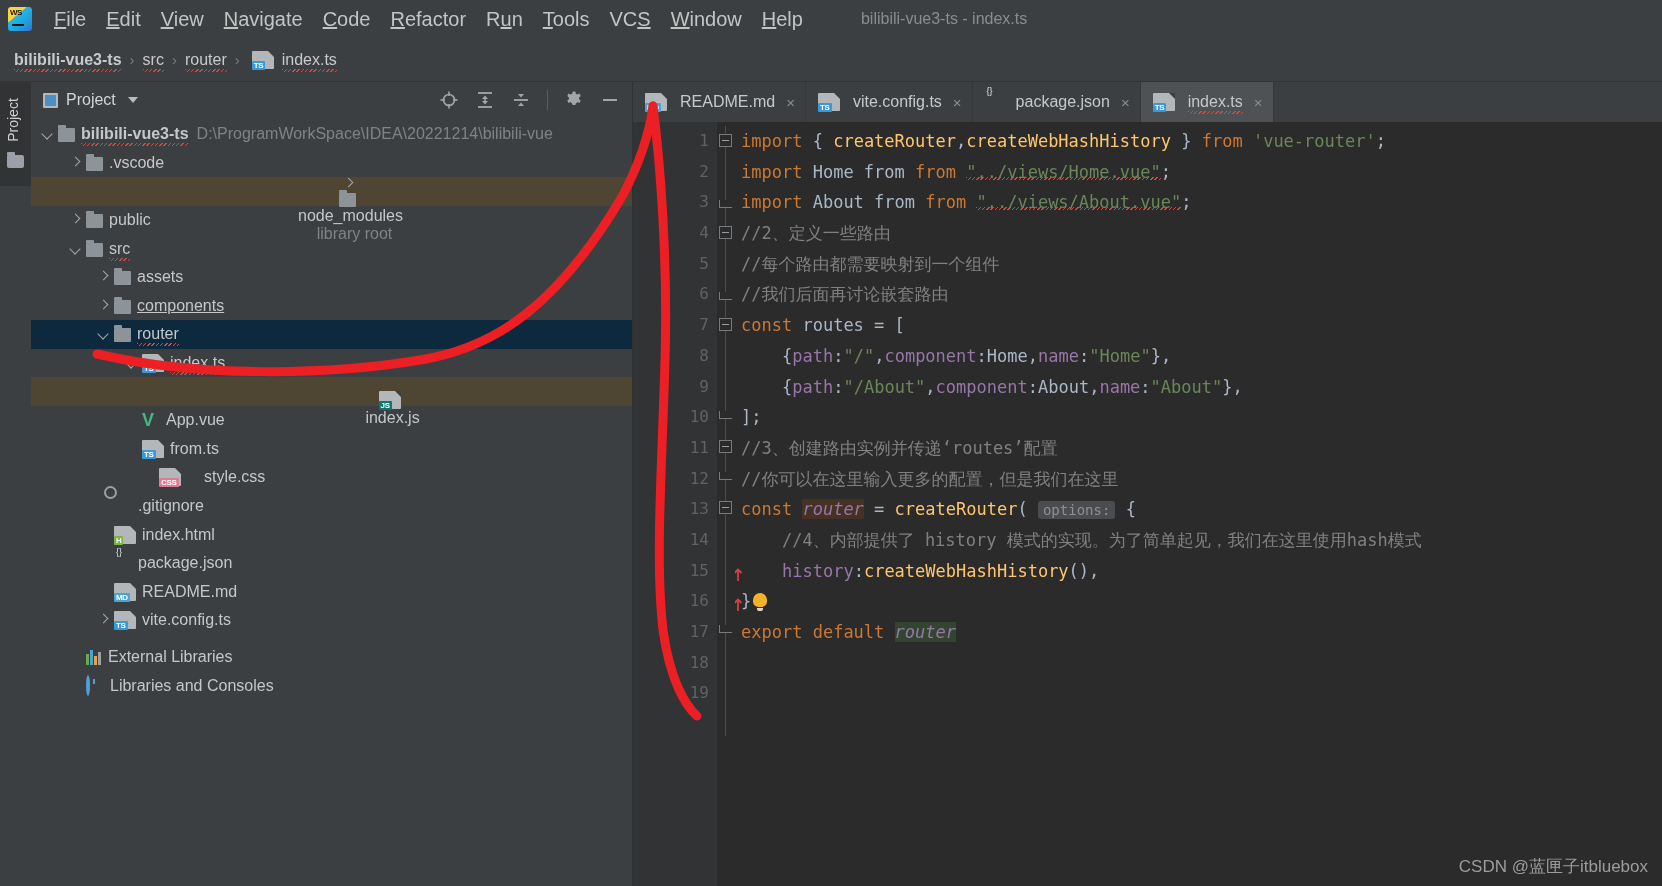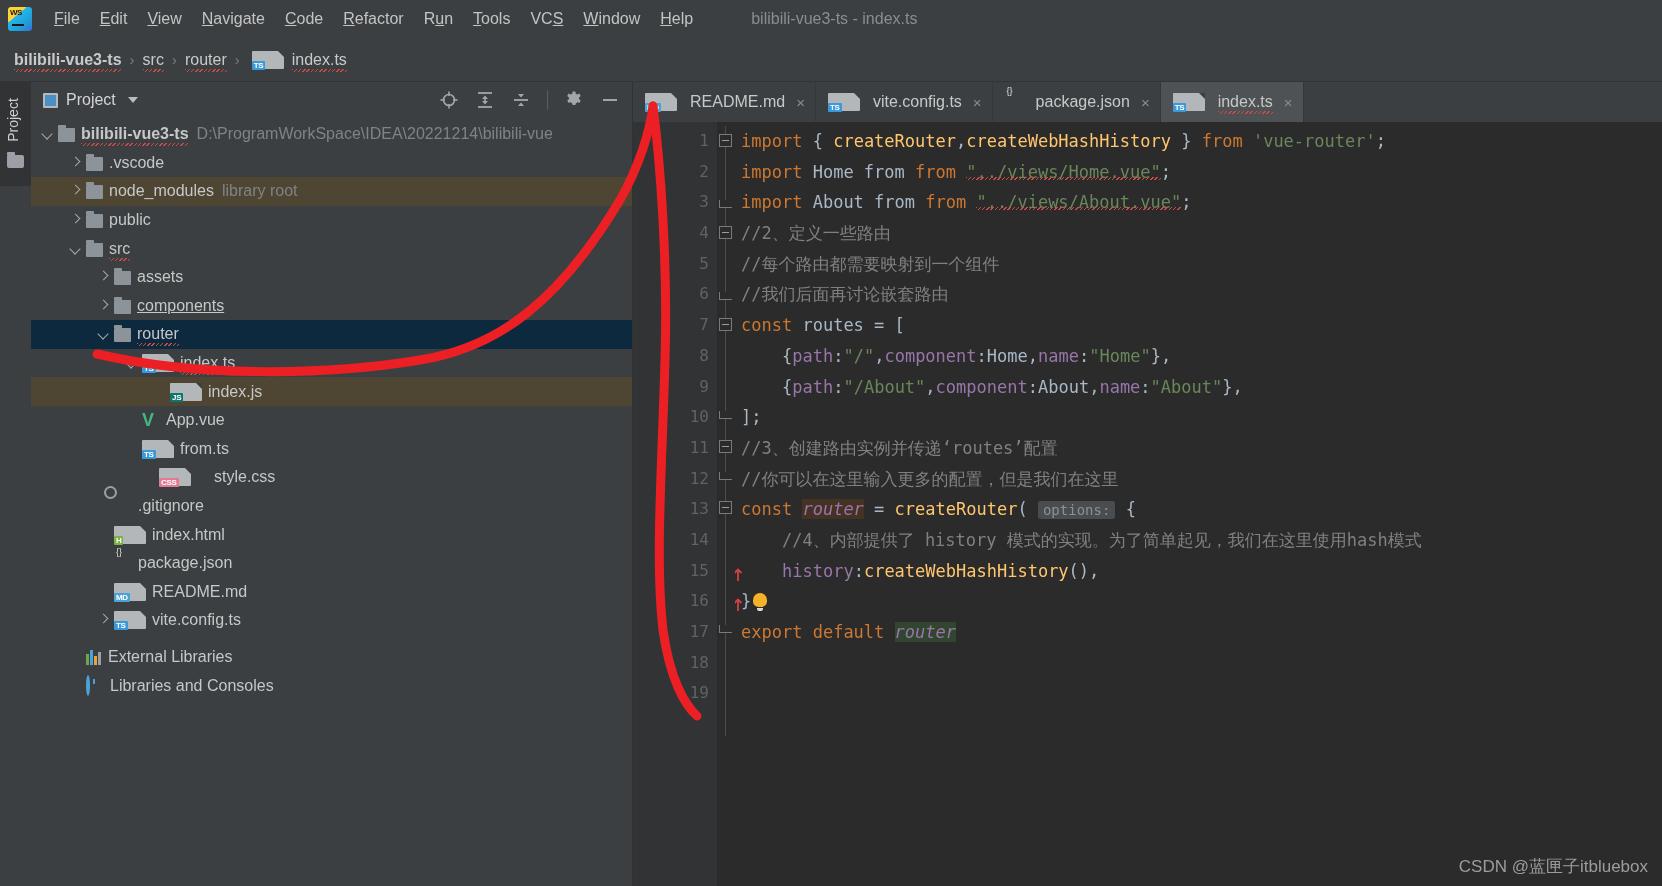--- a/index.html
+++ b/index.html
@@ -22,21 +22,21 @@
     position: relative; flex: none;
   }
   .ws-logo::after {
     content: "WS"; position: absolute; left: 2px; top: 1px;
     font-size: 8px; font-weight: bold; color: #1a1a1a; letter-spacing: -0.5px;
   }
   .ws-logo::before {
     content: ""; position: absolute; left: 4px; bottom: 5px; width: 12px; height: 2px; background: #1a1a1a;
   }
   .menu-item {
-    color: #c3c4c4; font-size: 16px; padding: 2px 10px; cursor: default; white-space: nowrap;
+    color: #c3c4c4; font-size: 20px; padding: 2px 10px; cursor: default; white-space: nowrap;
   }
   .menu-item u { text-decoration: underline; }
   .win-title {
     color: #8a8d8f; font-size: 16px; margin-left: 48px; white-space: nowrap;
   }
 
   
   .breadcrumb {
     position: absolute; left: 0; top: 38px; width: 1662px; height: 44px;
     background: #3c3f41; display: flex; align-items: center; padding-left: 14px; gap: 2px;
@@ -87,38 +87,38 @@
   }
   .panel-tools { margin-left: auto; display: flex; align-items: center; gap: 16px; padding-right: 4px; }
   .ptool { width: 20px; height: 20px; opacity: .85; }
   .vdiv { width: 1px; height: 20px; background: #5a5d5f; }
 
   .tree { padding-top: 2px; font-size: 16px; color: #c5c7c8; }
   .row {
     display: flex; align-items: center; height: 28.6px; padding-left: 10px; white-space: nowrap; cursor: default;
   }
   .row.sel { background: #0d293e; }
-  .row.lib { background: #4e4632; }
+  .row.lib { background: #4e4632; flex-direction: column; }
   .arrow {
     width: 14px; height: 14px; flex: none; position: relative; margin-right: 3px;
   }
   .arrow.r::before {
     content: ""; position: absolute; left: 3px; top: 2px; width: 6px; height: 6px;
     border-top: 1.6px solid #a5a8ab; border-right: 1.6px solid #a5a8ab; transform: rotate(45deg);
   }
   .arrow.d::before {
     content: ""; position: absolute; left: 2px; top: 3px; width: 7px; height: 7px;
     border-bottom: 1.6px solid #a5a8ab; border-right: 1.6px solid #a5a8ab; transform: rotate(45deg);
   }
   .ico { width: 18px; height: 18px; flex: none; margin-right: 6px; position: relative; }
   .ico.folder { background: #8d9499; border-radius: 1px; height: 14px; width: 17px; margin-top: 2px; }
   .ico.folder::before {
     content: ""; position: absolute; left: 0; top: -3px; width: 8px; height: 3px; background: #8d9499; border-radius: 1px 1px 0 0;
   }
-  .ico.file { width: 32px; height: 18px; background: #b3b7ba; border-radius: 1px; }
+  .ico.file { width: 22px; height: 18px; background: #b3b7ba; border-radius: 1px; }
   .ico.file::before {
     content: ""; position: absolute; right: 0; top: 0; border-width: 0 6px 6px 0;
     border-style: solid; border-color: transparent #3c3f41 transparent transparent;
   }
   .ico .badge {
     position: absolute; left: 0; bottom: -1px; font-size: 8px; line-height: 9px;
     font-weight: bold; color: #fff; padding: 0 2px; border-radius: 1px; letter-spacing: -0.3px;
   }
   .b-ts { background: #3a9ad9; }
   .b-js { background: #0f766e; color: #3a2d00; }

